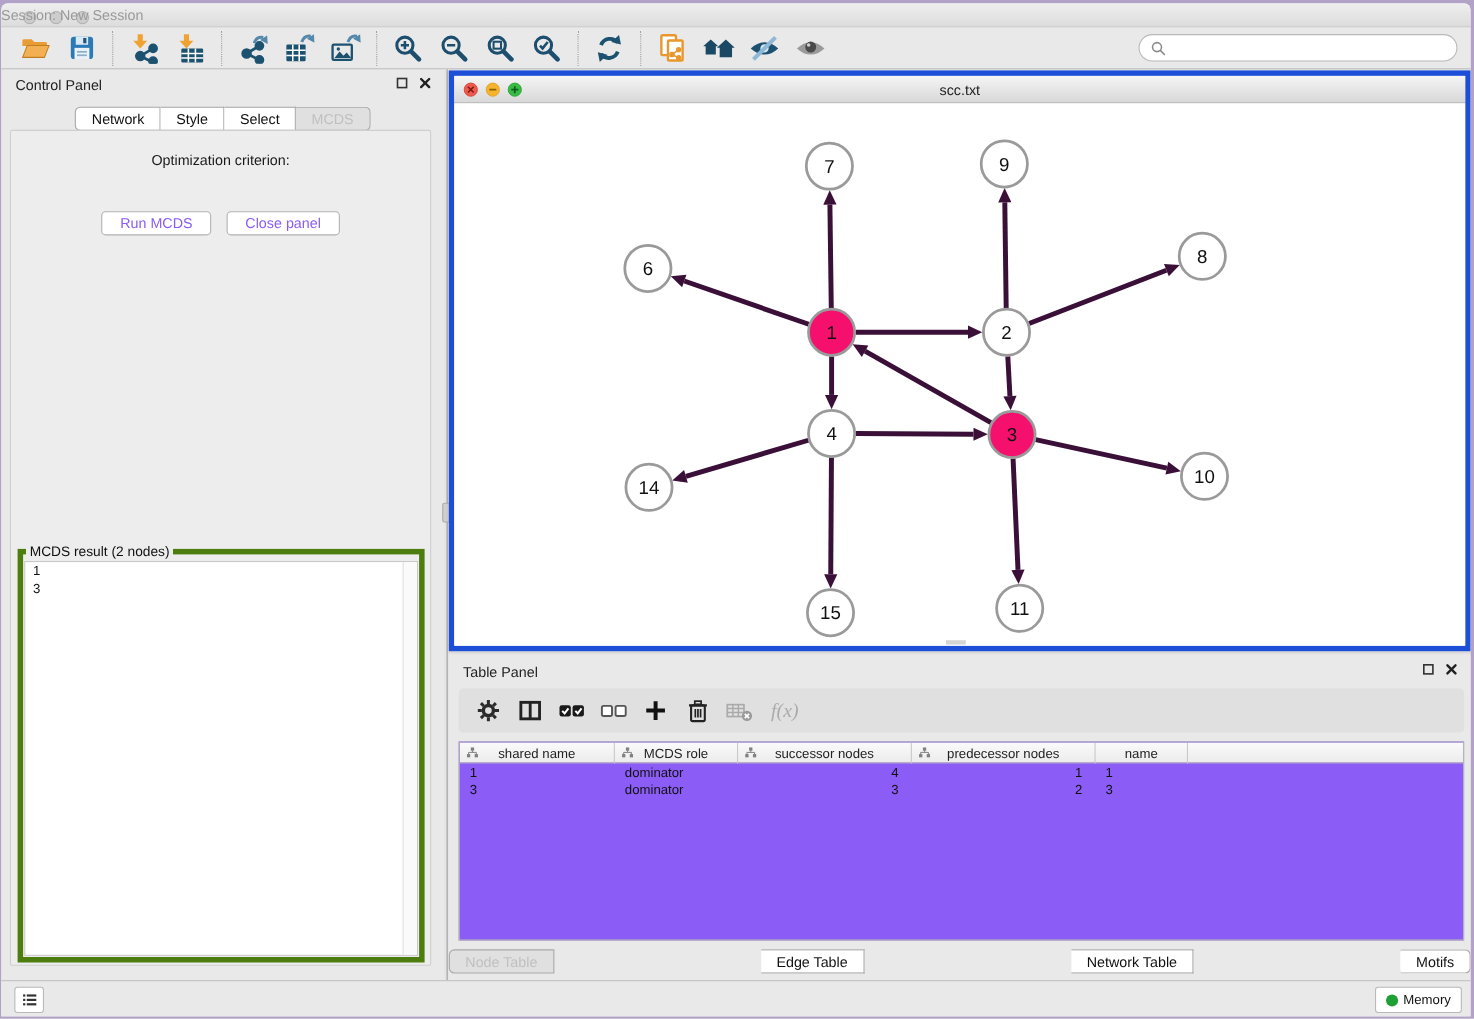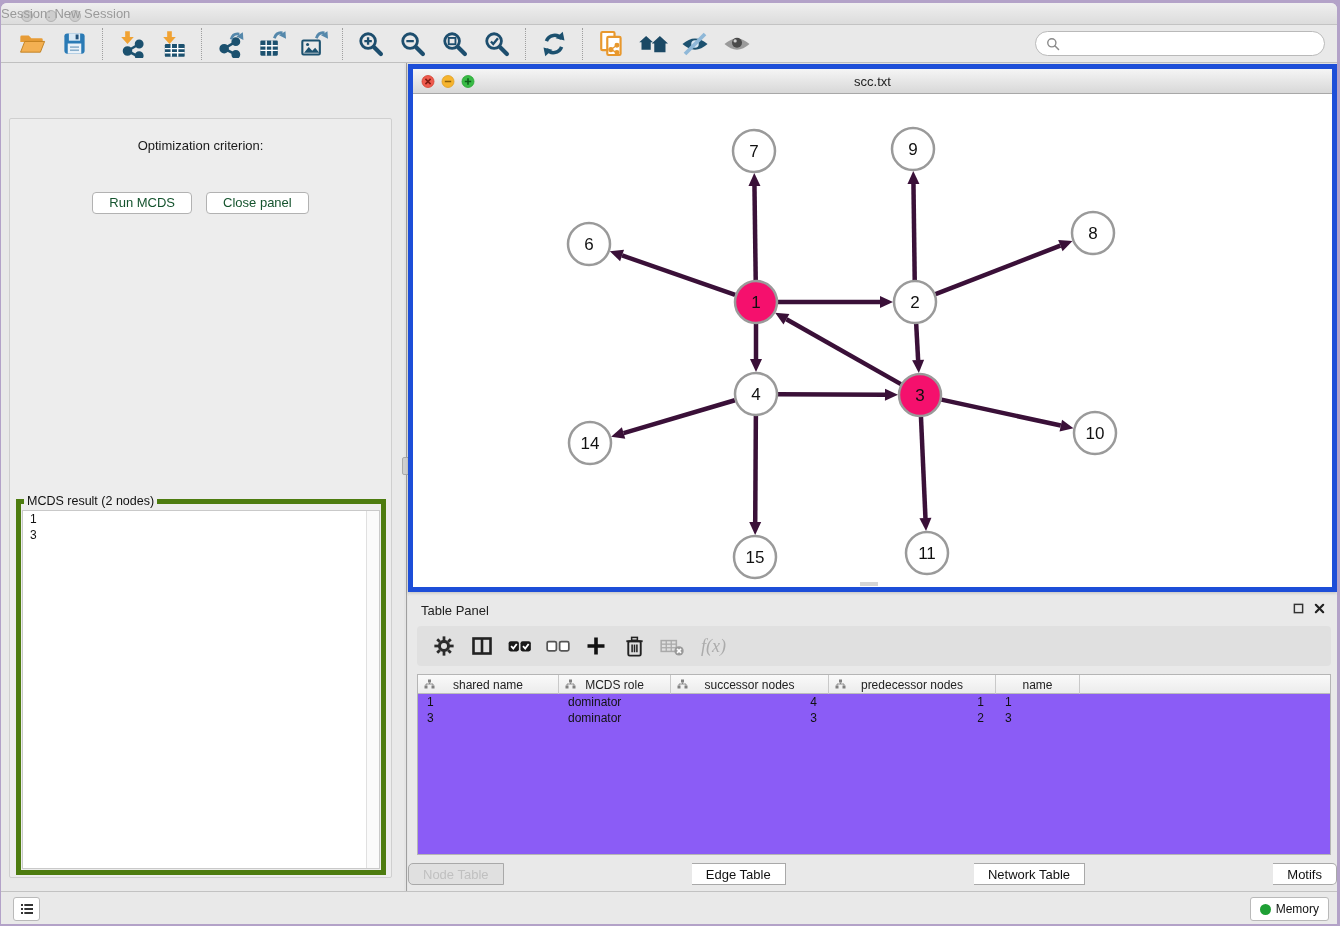--- a/index.html
+++ b/index.html
@@ -45,21 +45,21 @@
   .opt-label { position:absolute; top:19px; width:100%; text-align:center; font-size:13px; color:#1a1a1a; }
   .select-box { position:absolute; left:36px; top:42px; width:311px; height:22px; background:#fff;
     border:1px solid #ababab; border-radius:5px; font-size:13px; line-height:20px; padding-left:10px; color:#111; }
   .stepper { position:absolute; right:6px; top:3px; width:11px; height:15px; }
   .stepper .up { position:absolute; top:0; left:1px; width:0; height:0;
     border-left:4.5px solid transparent; border-right:4.5px solid transparent; border-bottom:6px solid #666; }
   .stepper .down { position:absolute; bottom:0; left:1px; width:0; height:0;
     border-left:4.5px solid transparent; border-right:4.5px solid transparent; border-top:6px solid #666; }
   .cp-buttons { position:absolute; top:73px; width:100%; display:flex; justify-content:center; gap:14px; }
   .push-btn { height:22px; padding:0 16px; background:#fff; border:1px solid #b2b2b2; border-radius:4px;
-    font-size:13px; color:#14532d; line-height:20px; }
+    font-size:13px; color:#8b5cf6; line-height:20px; }
   .result-box { position:absolute; left:6px; top:375px; width:370px; height:381px;
     border:5px solid #4d7c0f; background:transparent; }
   .result-box legend { font-size:12.5px; color:#111; margin-left:3px; padding:0 3px; }
   .result-inner { position:absolute; left:1px; top:2px; right:1px; bottom:1px; background:#fff;
     border:1px solid #c9c9c9; overflow:hidden; }
   .result-line { font-size:12px; color:#111; padding-left:7px; line-height:16px; }
   .result-scroll { position:absolute; right:0; top:0; bottom:0; width:13px; background:#fafafa; border-left:1px solid #e0e0e0; }
 
   
   .v-splitter { position:absolute; left:403px; top:0; width:5px; height:828px; background:#e4e4e4; }
@@ -272,20 +272,38 @@
         <circle cx="10" cy="10" r="7" fill="none" stroke="#8a8a8a" stroke-width="2.4"></circle>
         <line x1="15.5" y1="15.5" x2="21.5" y2="21.5" stroke="#8a8a8a" stroke-width="2.6" stroke-linecap="round"></line>
       </svg>
       <input type="text" placeholder="" style="">
     </div>
   </div>
 
   <div class="content">
 
     <div class="control-panel">
+      <div class="panel-head">
+        <div class="panel-title">Control Panel</div>
+        <div class="panel-btns">
+          <svg width="11" height="11" viewBox="0 0 12 12">
+            <rect x="1.5" y="1.5" width="9" height="9" fill="none" stroke="#333" stroke-width="1.6"></rect>
+          </svg>
+          <svg width="11" height="11" viewBox="0 0 12 12">
+            <line x1="2" y1="2" x2="10" y2="10" stroke="#222" stroke-width="2.4" stroke-linecap="round"></line>
+            <line x1="10" y1="2" x2="2" y2="10" stroke="#222" stroke-width="2.4" stroke-linecap="round"></line>
+          </svg>
+        </div>
+      </div>
+      <div class="cp-tabs" id="cp-tabs">
+          <div class="tab">Network</div>
+          <div class="tab">Style</div>
+          <div class="tab">Select</div>
+          <div class="tab selected">MCDS</div>
+        </div>
       <div class="panel-box">
         <div class="opt-label">Optimization criterion:</div>
         <div class="cp-buttons">
           <button class="push-btn">Run MCDS</button>
           <button class="push-btn">Close panel</button>
         </div>
         <fieldset class="result-box">
           <legend>MCDS result (2 nodes)</legend>
           <div class="result-inner">
             <div id="result-lines">

